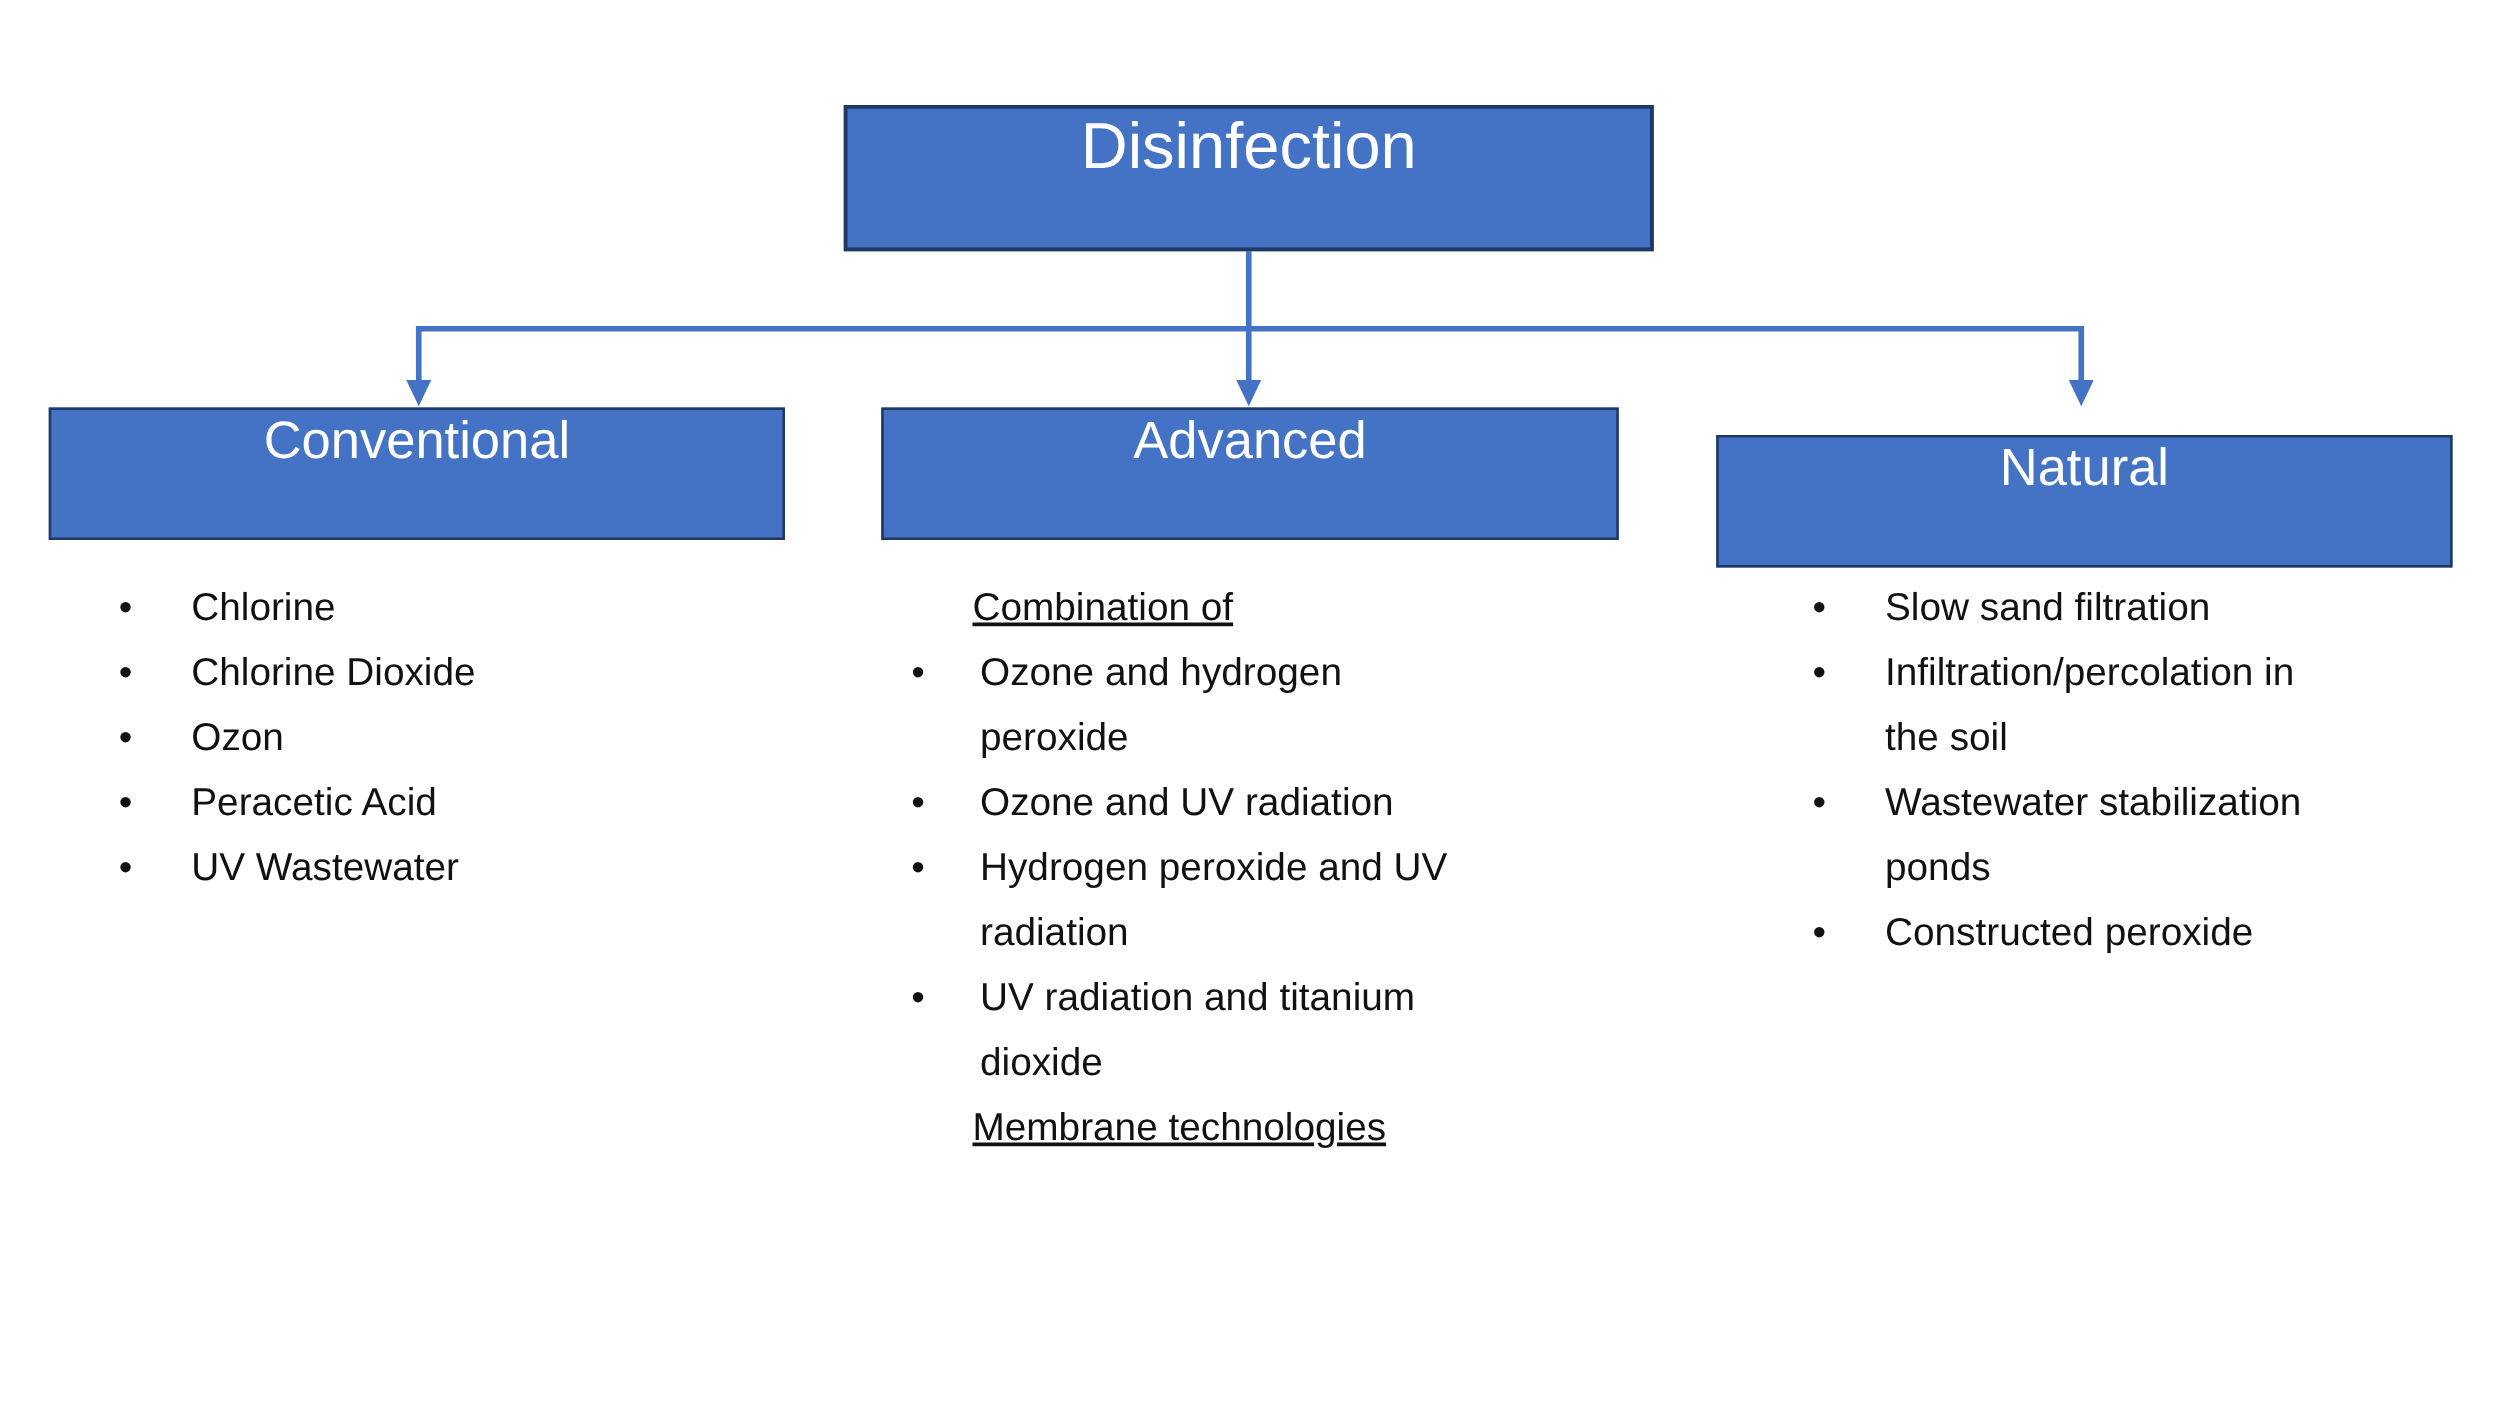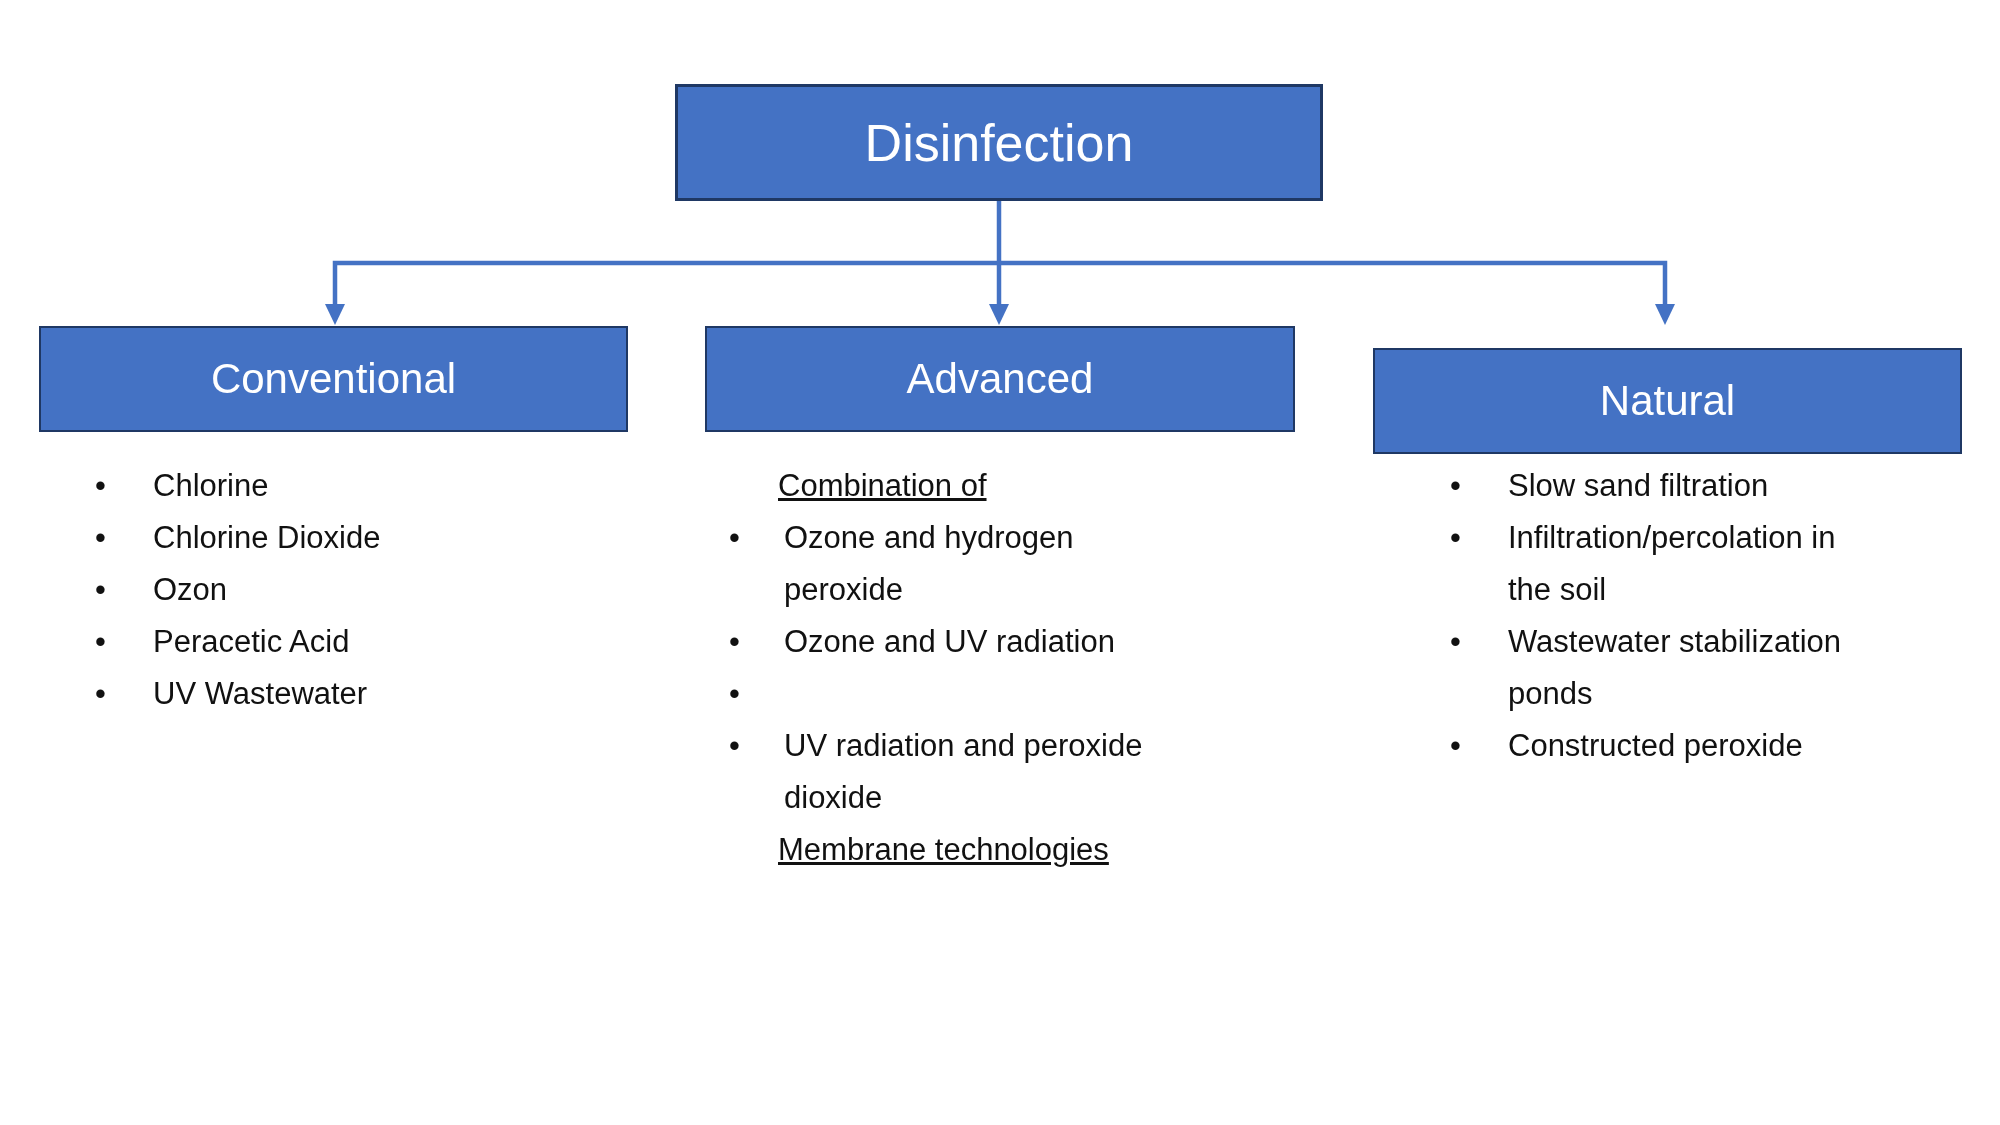--- a/index.html
+++ b/index.html
@@ -10,21 +10,21 @@
     font-family:"Liberation Sans","DejaVu Sans",sans-serif;
     overflow:hidden;
   }
   #connectors{position:absolute;left:0;top:0;width:2000px;height:1125px;}
   .node{
     position:absolute;
     box-sizing:border-box;
     background:var(--box-fill,#4472C4);
     border:2px solid var(--box-border,#1F3864);
     color:var(--box-text,#FFFFFF);
-    display:flex;align-items:center;justify-content:center;
+    display:flex;justify-content:center;
     text-align:center;
   }
   #node-root{left:675px;top:84px;width:648px;height:117px;font-size:52px;border-width:3px;}
   #node-conventional{left:39px;top:326px;width:589px;height:106px;font-size:42px;}
   #node-advanced{left:705px;top:326px;width:590px;height:106px;font-size:42px;}
   #node-natural{left:1373px;top:326px;width:589px;height:106px;font-size:42px;margin-top:22px;}
   .col{
     position:absolute;top:460px;
     color:var(--body-text,#111111);
     font-size:31px;line-height:52px;
@@ -99,24 +99,26 @@
       <span class="b">•</span>
       <span class="t">Ozone and hydrogen
 peroxide</span>
     </div>
     <div class="li">
       <span class="b">•</span>
       <span class="t">Ozone and UV radiation</span>
     </div>
     <div class="li">
       <span class="b">•</span>
+      <span class="t">Hydrogen peroxide and UV
+radiation</span>
     </div>
     <div class="li">
       <span class="b">•</span>
-      <span class="t">UV radiation and peroxide
+      <span class="t">UV radiation and titanium
 dioxide</span>
     </div>
     <div class="li flush">
       <span class="t">Membrane technologies</span>
     </div>
   </div>
 
   <div class="col" id="col-natural">
     <div class="li">
       <span class="b">•</span>

